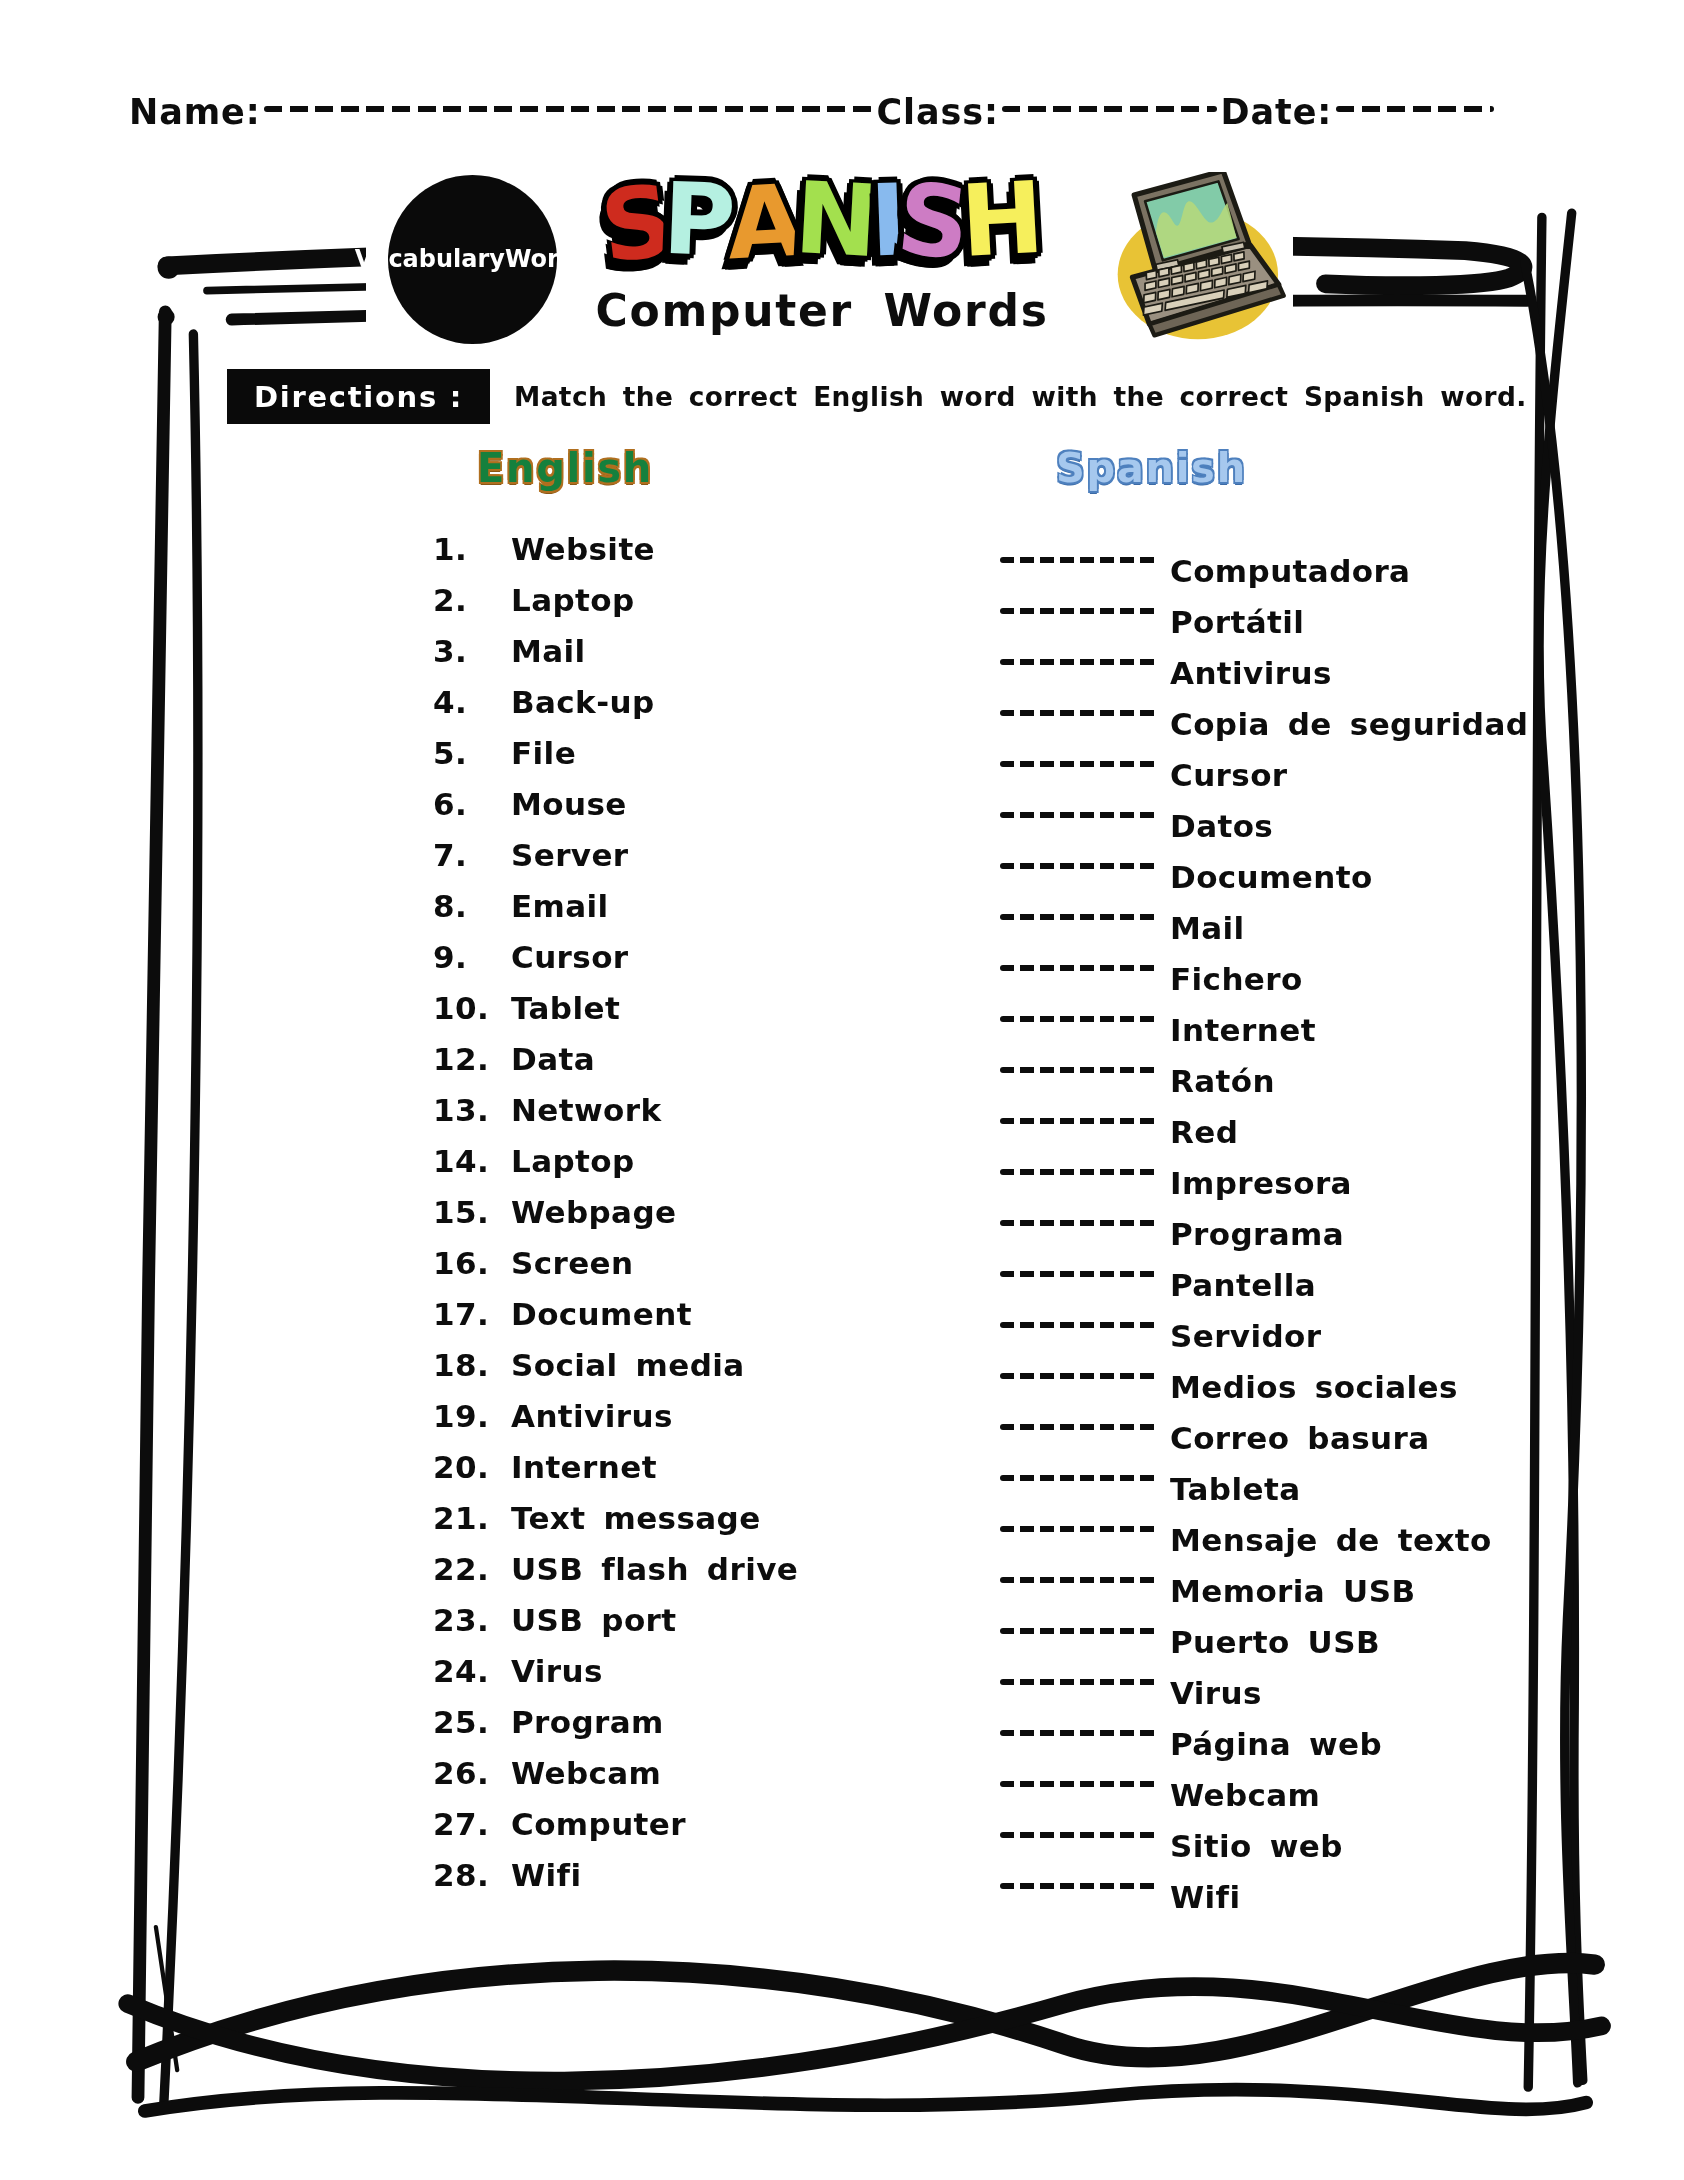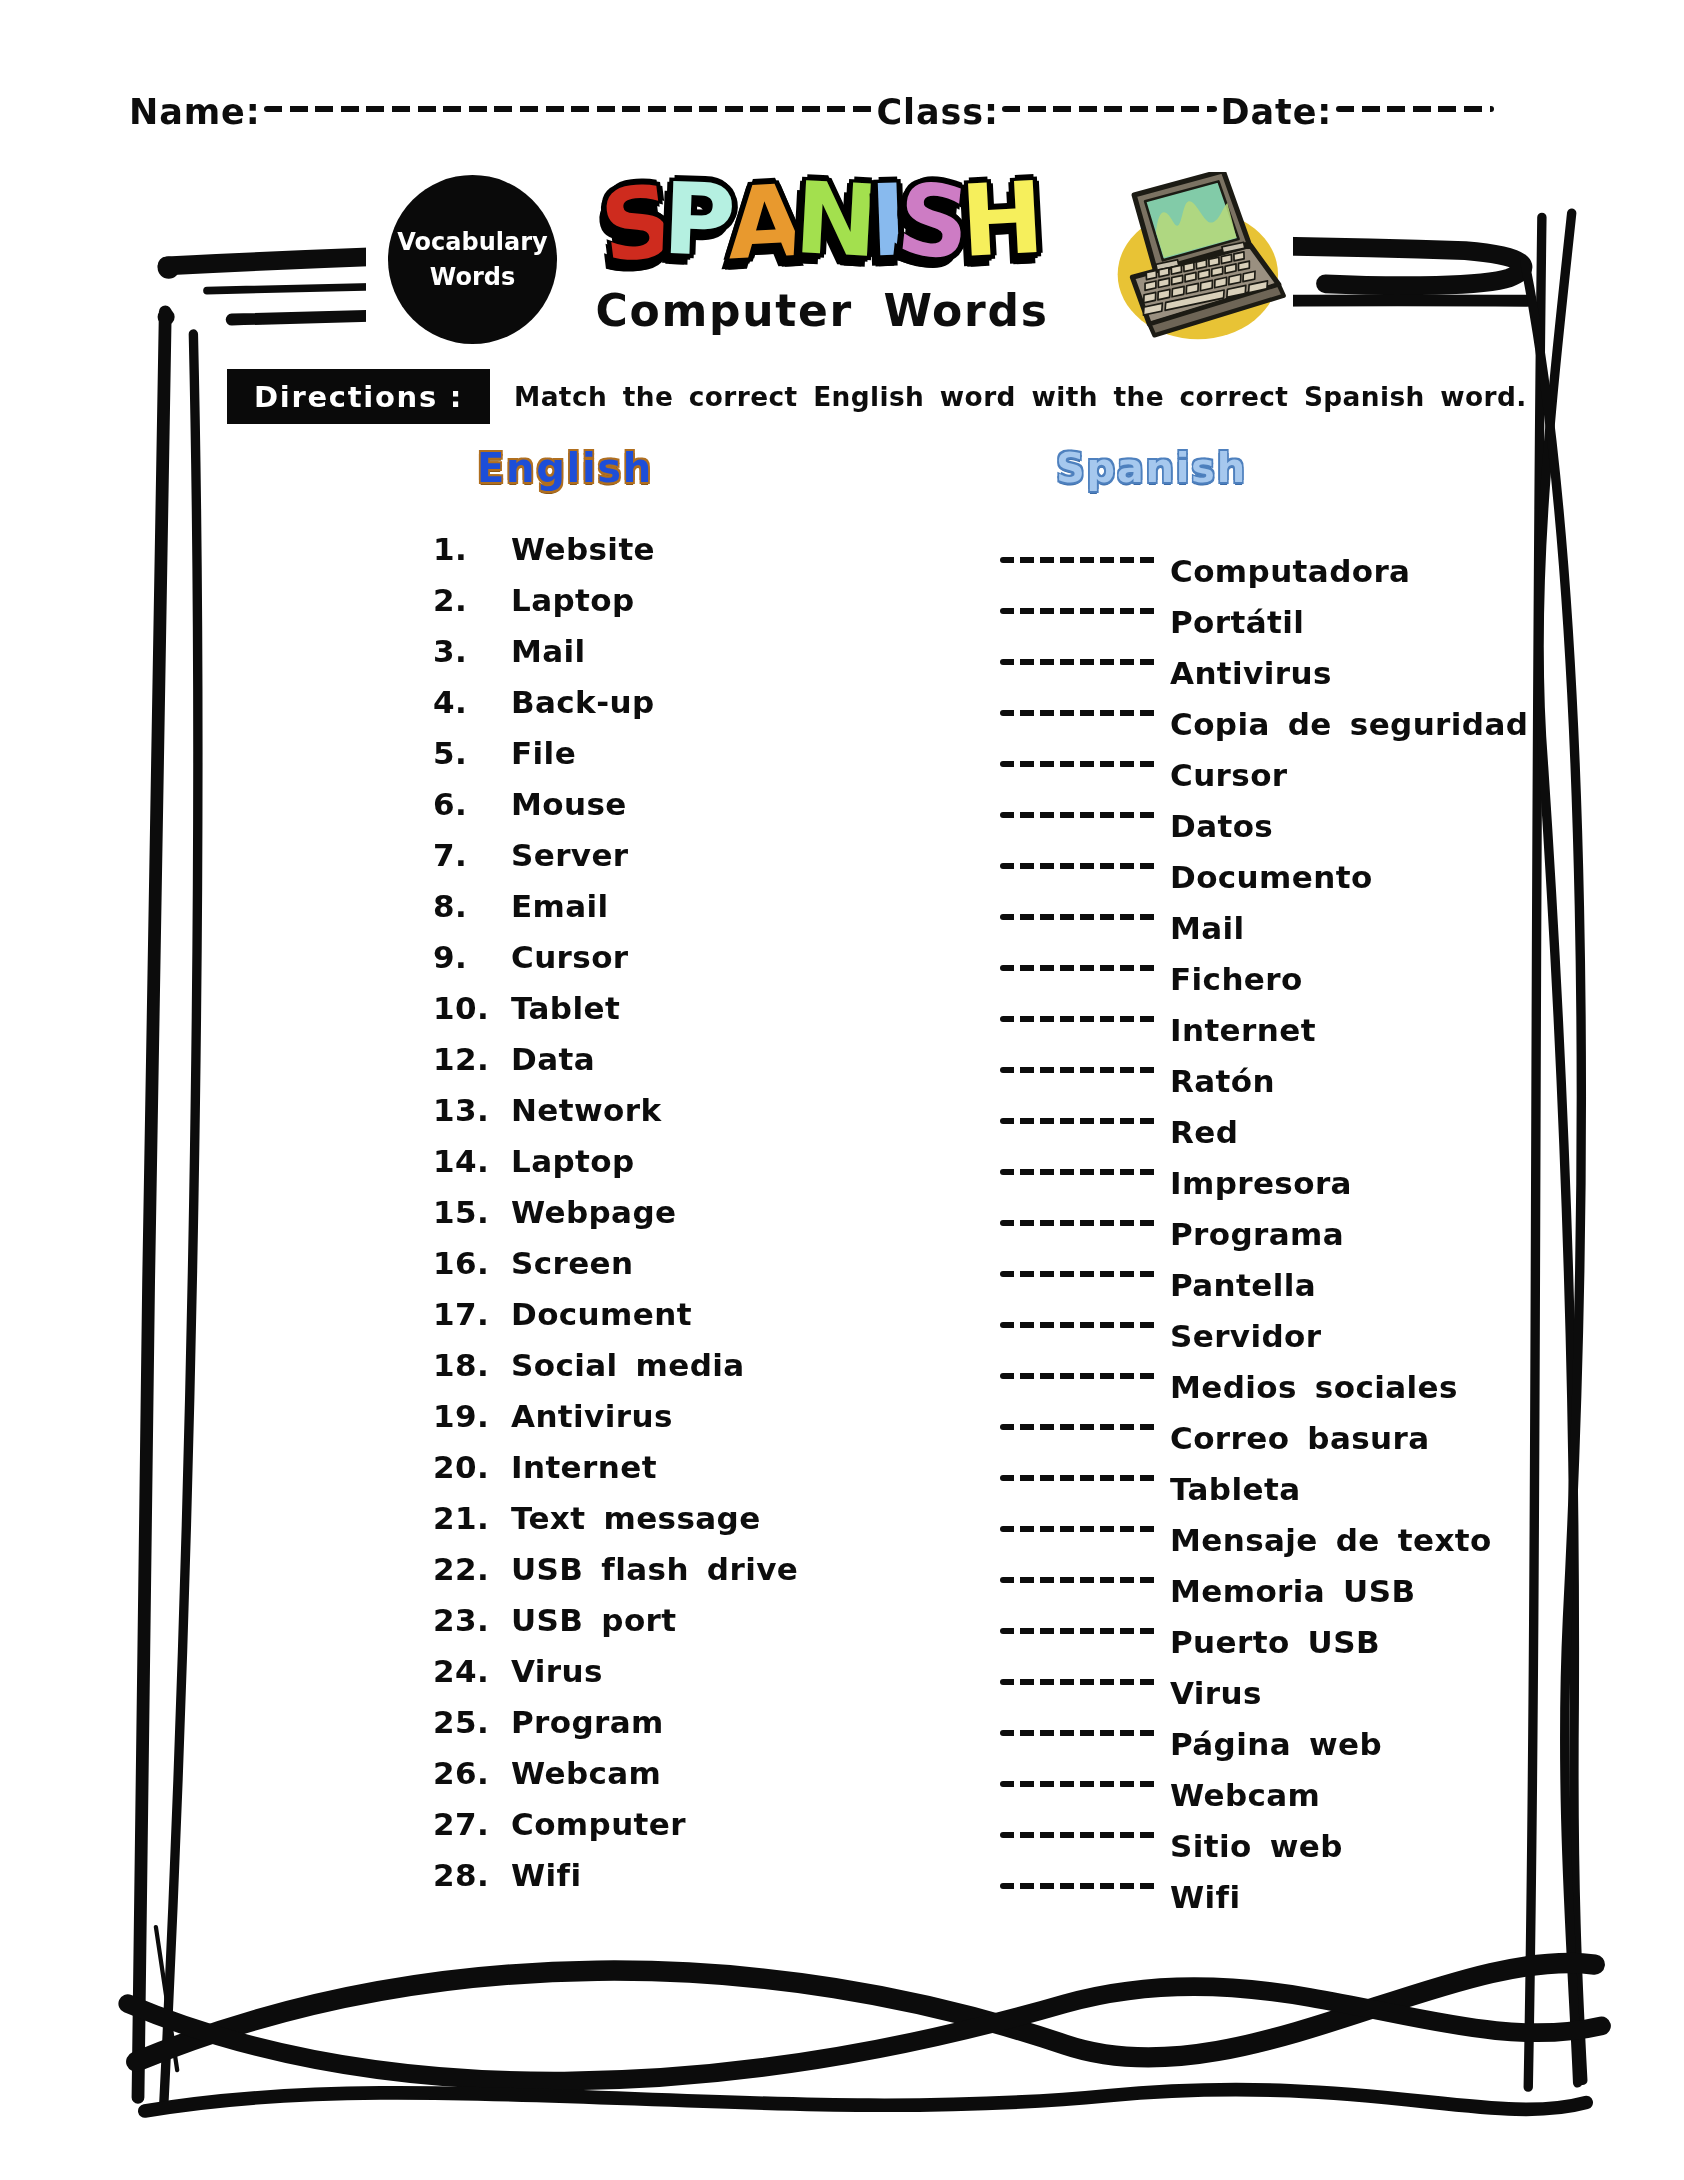--- a/index.html
+++ b/index.html
@@ -13,21 +13,21 @@
   
   .header-band{position:absolute;left:366px;top:164px;width:927px;height:213px;background:#fff;z-index:2;}
   
   .name-row{position:absolute;left:129px;top:92px;width:1368px;display:flex;align-items:center;font-size:35px;z-index:3;letter-spacing:0.9px;}
   .dashline{height:6px;border-radius:3.4px;margin:0 3.4px 6px 3.4px;background:repeating-linear-gradient(90deg,#0d0d0d 0 18px,transparent 18px 25.6px);}
   .dash-flex{flex:1;}
   .dash-class{width:215px;}
   .dash-date{width:158px;}
   
   .vocab-circle{position:absolute;left:388px;top:175px;width:169px;height:169px;border-radius:50%;
-    background:#0a0a0a;color:#fff;display:flex;flex-direction:column;align-items:center;justify-content:center;
+    background:#0a0a0a;color:#fff;display:flex;align-items:center;justify-content:center;
     font-size:24px;line-height:1.45;z-index:3;text-align:center;}
   .title-word{position:absolute;left:586px;top:170px;width:472px;text-align:center;z-index:3;
     font-size:99px;line-height:1;white-space:nowrap;}
   .tl{display:inline-block;margin:0 -4.3px;
     text-shadow:-4.3px -3.4px 0 #000,4.3px -3.4px 0 #000,-4.3px 4.3px 0 #000,4.3px 4.3px 0 #000,
       -6px 0.9px 0 #000,6px 0.9px 0 #000,0.9px -6px 0 #000,0.9px 6px 0 #000,
       -8.5px 10.2px 0 #000,-5.1px 11px 0 #000,-1.7px 11px 0 #000;}
   .title-sub{position:absolute;left:586px;top:285px;width:472px;text-align:center;z-index:3;
     font-size:44px;letter-spacing:1.7px;word-spacing:13.6px;}
   .laptop-box{position:absolute;left:1104px;top:172px;width:186px;height:174px;background:#fff;z-index:3;}
@@ -145,21 +145,21 @@
         </g>
       </g>
     </svg>
   </div>
 
   <div class="directions-row">
     <div class="directions-label">Directions :</div>
     <div class="directions-text">Match the correct English word with the correct Spanish word.</div>
   </div>
 
-  <div class="col-header col-english" style="color: #1d4ed8;">English</div>
+  <div class="col-header col-english" style="color: #15803d;">English</div>
   <div class="col-header col-spanish" style="color: rgb(166, 200, 238);">Spanish</div>
 
   <div class="match-list">
   <div class="row">
     <span class="num">1.</span>
     <span class="eng">Website</span>
     <span class="blank"></span>
     <span class="spa">Computadora</span>
   </div>
 

